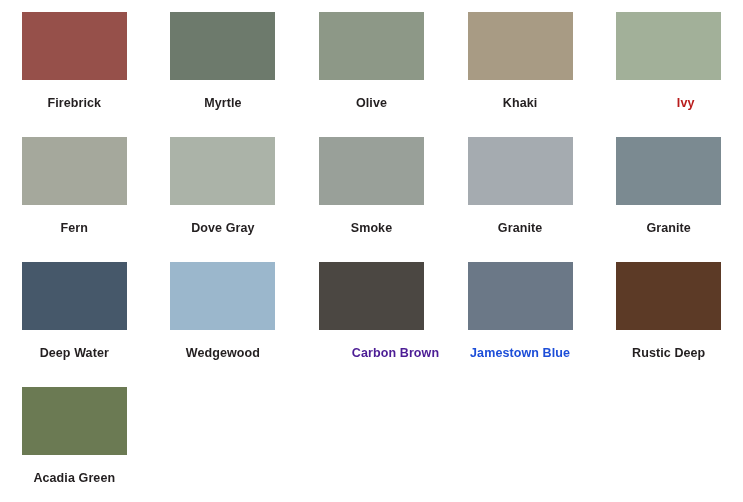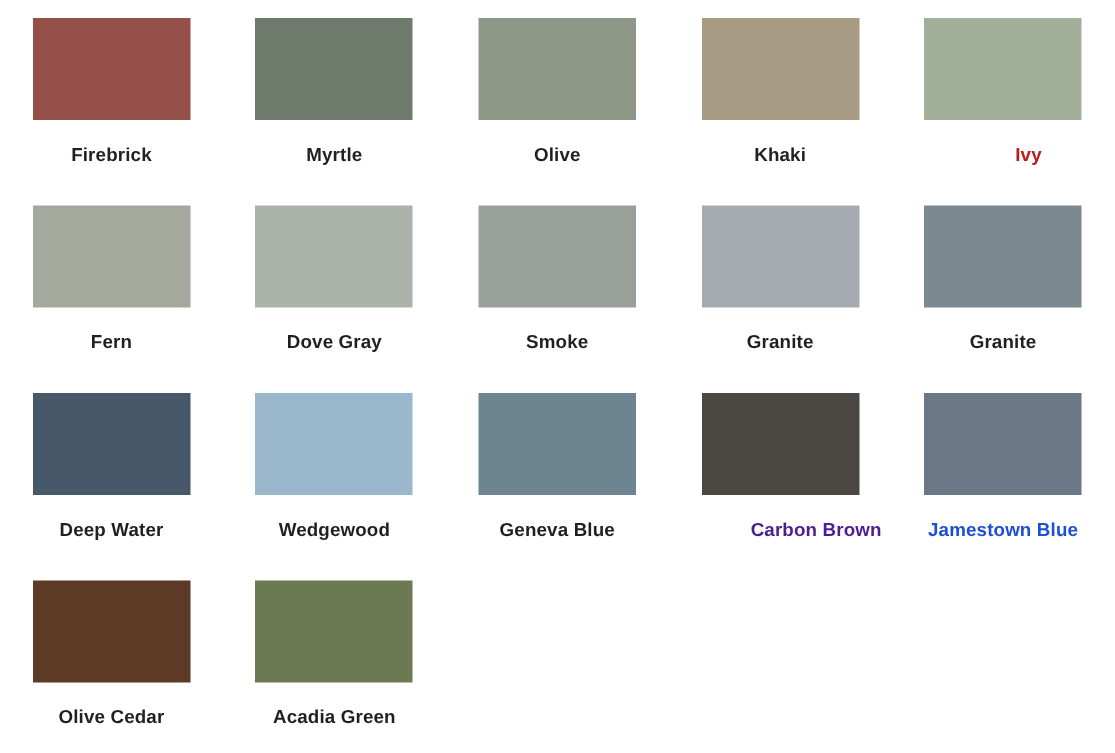--- a/index.html
+++ b/index.html
@@ -90,33 +90,29 @@
     </div>
     <div class="swatch-cell">
       <div class="swatch-chip" title="#46586a" style="background: rgb(70, 88, 106);"></div>
       <div class="swatch-label" style="color: rgb(35, 31, 32);">Deep Water</div>
     </div>
     <div class="swatch-cell">
       <div class="swatch-chip" title="#9bb7cc" style="background: rgb(155, 183, 204);"></div>
       <div class="swatch-label" style="color: rgb(35, 31, 32);">Wedgewood</div>
     </div>
     <div class="swatch-cell">
-      <div class="swatch-chip" title="#6c8590" style="background: rgb(108, 133, 144);"></div>
-      <div class="swatch-label" style="color: rgb(35, 31, 32);">Geneva Blue</div>
-    </div>
-    <div class="swatch-cell">
       <div class="swatch-chip" title="#4b4742" style="background: rgb(75, 71, 66);"></div>
       <div class="swatch-label" style="color: #4c1d95; margin-left: 48px;">Carbon Brown</div>
     </div>
     <div class="swatch-cell">
       <div class="swatch-chip" title="#6b7887" style="background: rgb(107, 120, 135);"></div>
       <div class="swatch-label" style="color: #1d4ed8;">Jamestown Blue</div>
     </div>
     <div class="swatch-cell">
       <div class="swatch-chip" title="#5c3a26" style="background: rgb(92, 58, 38);"></div>
-      <div class="swatch-label" style="color: rgb(35, 31, 32);">Olive Cedar</div>
+      <div class="swatch-label" style="color: rgb(35, 31, 32);">Rustic Deep</div>
     </div>
     <div class="swatch-cell">
       <div class="swatch-chip" title="#6b7a53" style="background: rgb(107, 122, 83);"></div>
       <div class="swatch-label" style="color: rgb(35, 31, 32);">Acadia Green</div>
     </div>
     <div class="swatch-cell empty"></div>
   </div>
 
 </body></html>

